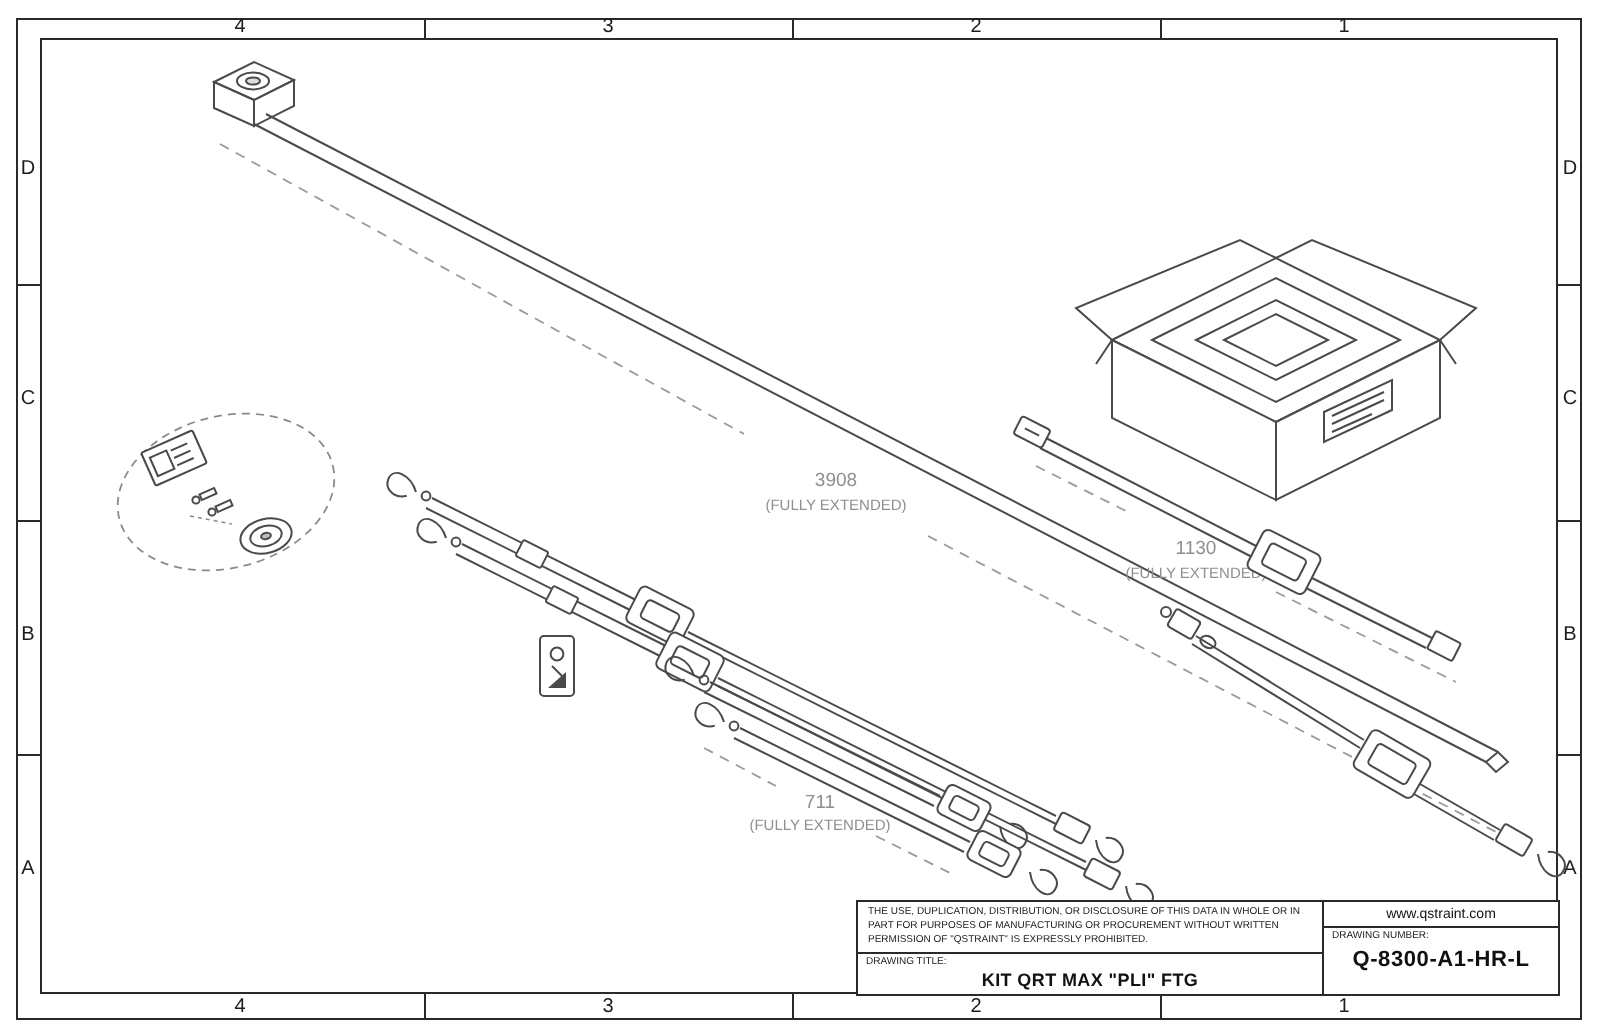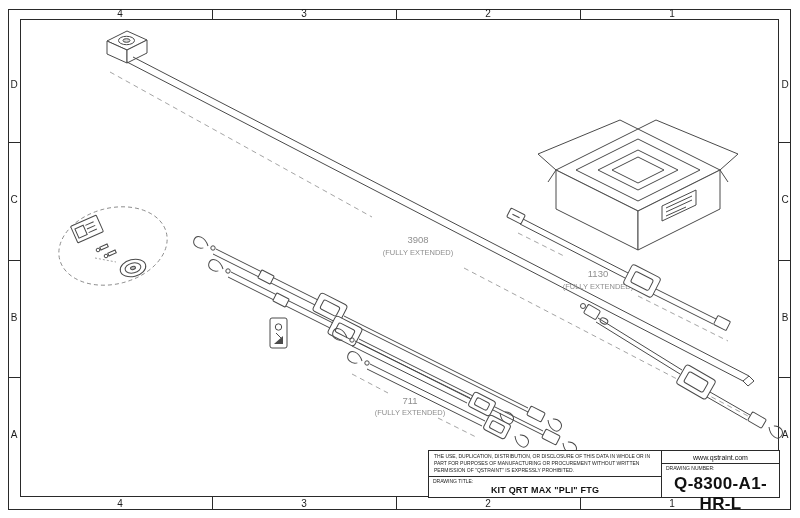--- a/index.html
+++ b/index.html
@@ -19,21 +19,21 @@
   .dim-note{font-size:7.5px}
   .title-block{left:428px;top:450px;width:352px;height:48px;border:1px solid #2a2a2a;display:flex;background:#fff}
   .tb-left{width:233px;border-right:1px solid #2a2a2a;display:flex;flex-direction:column}
   .tb-legal{flex:1;font-size:5px;line-height:1.35;color:#222;padding:2px 5px 1px}
   .tb-title-sec{border-top:1px solid #2a2a2a;padding:1px 4px 2px}
   .tb-micro{font-size:5px;color:#222;display:block}
   .tb-title{font-size:9px;font-weight:700;color:#111;text-align:center;margin-top:1px;letter-spacing:.2px}
   .tb-right{flex:1;display:flex;flex-direction:column}
   .tb-web{font-size:7px;color:#111;text-align:center;padding:3px 0 2px}
   .tb-num-sec{border-top:1px solid #2a2a2a;flex:1;padding:1px 4px}
-  .tb-number{font-size:17px;font-weight:700;color:#111;text-align:center;margin-top:3px;letter-spacing:.3px}
+  .tb-number{font-size:11px;font-weight:700;color:#111;text-align:center;margin-top:3px;letter-spacing:.3px}
 </style>
 </head>
 <body>
 
 <div class="sheet">
 
   <div class="abs outer-border"></div>
   <div class="abs inner-border"></div>
 
   <div class="tick v" style="left:212px;top:9px"></div>

